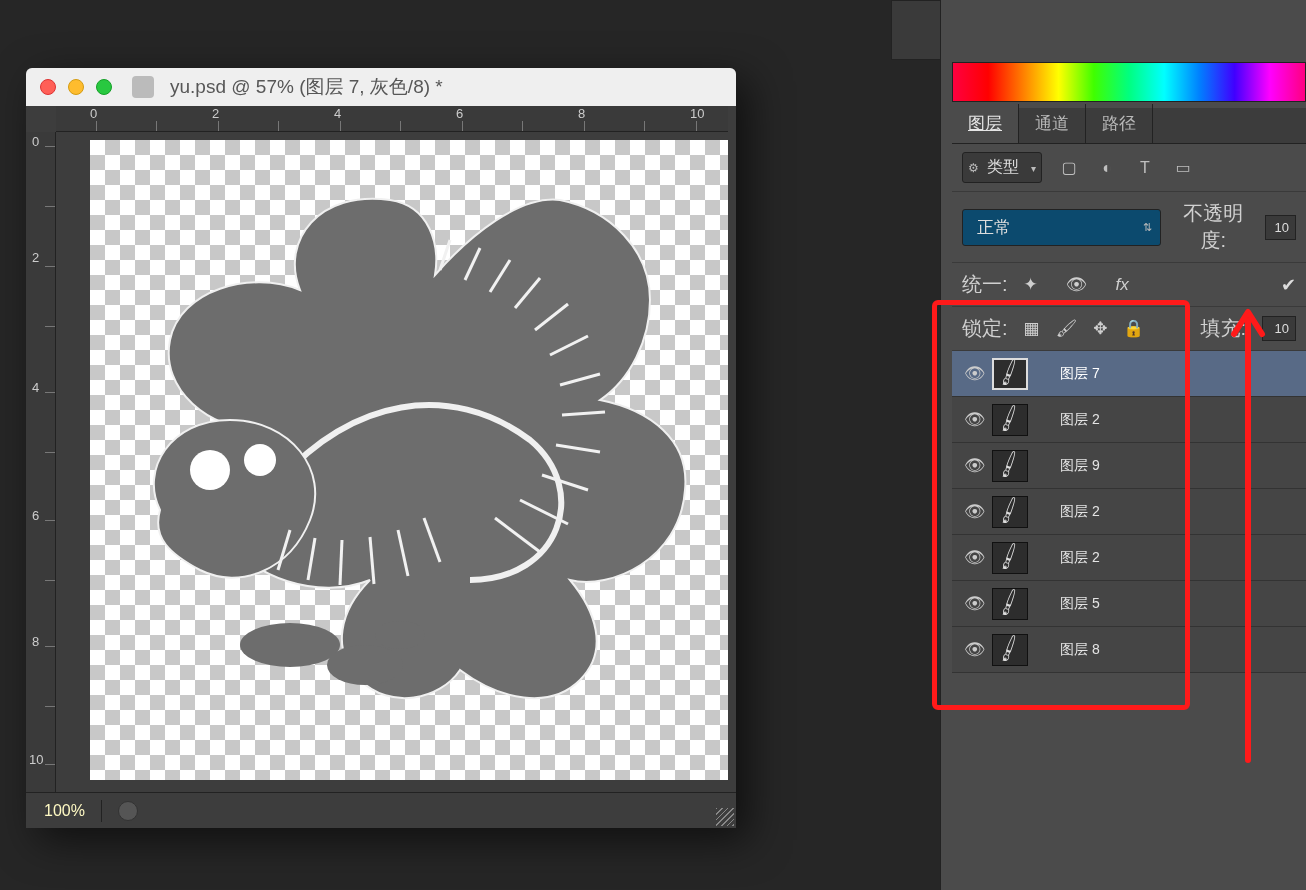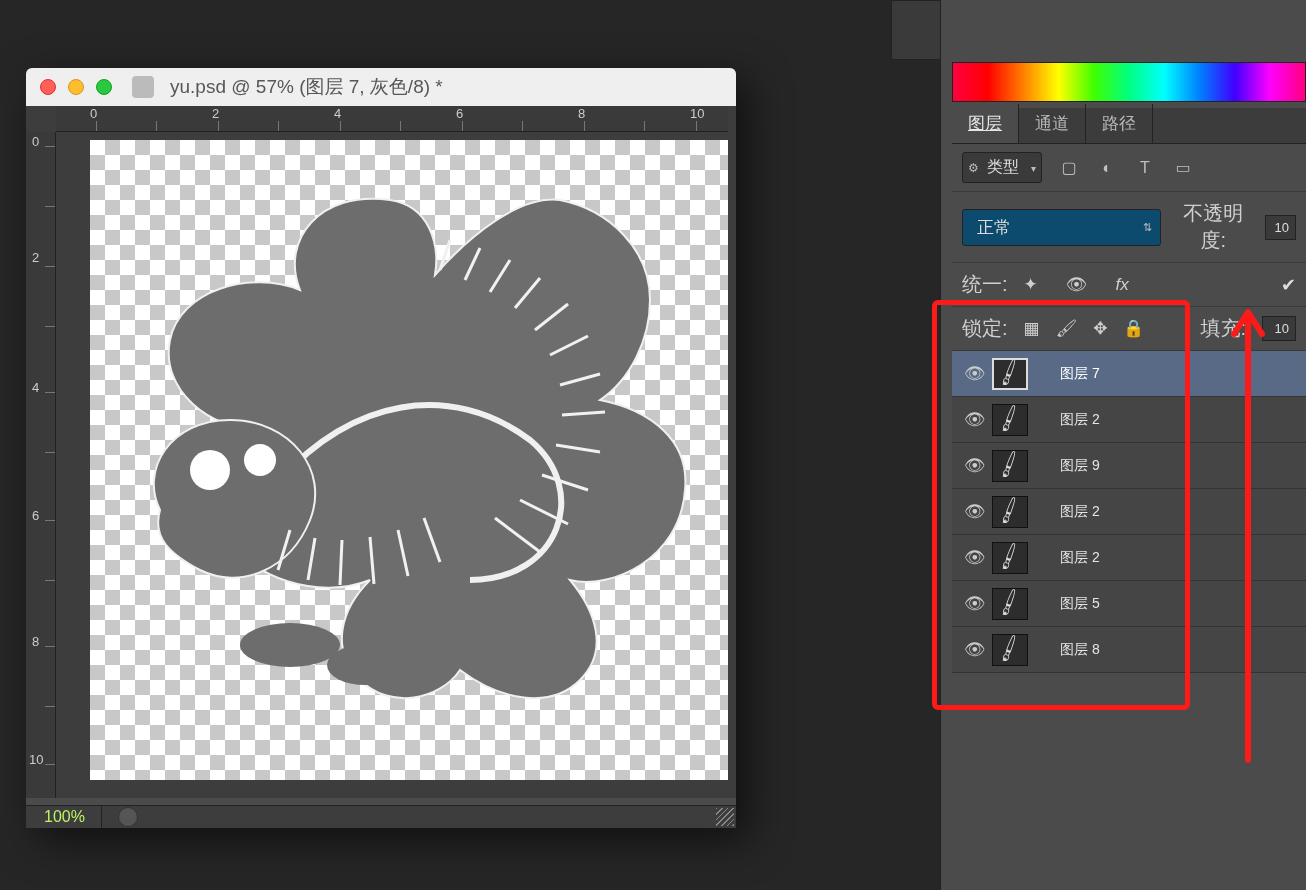--- a/index.html
+++ b/index.html
@@ -58,24 +58,24 @@
       linear-gradient(-45deg,#c8c8c8 25%,transparent 25%),
       linear-gradient(45deg,transparent 75%,#c8c8c8 75%),
       linear-gradient(-45deg,transparent 75%,#c8c8c8 75%);
     background-size:30px 30px;
     background-position:0 0,0 15px,15px -15px,-15px 0;
     background-color:#fff;
   }
   .art { position:absolute; inset:0; }
 
   .statusbar {
-    position:absolute; left:0; right:0; bottom:0; height:23px;
+    position:absolute; left:0; right:0; bottom:0; height:36px;
     background:#3d3d3d; border-top:1px solid #222;
     display:flex; align-items:center; padding-left:18px;
-    font-size:16px; color:#bef264;
+    font-size:16px; color:#fef9c3;
   }
   .status-sep { width:1px; height:22px; background:#222; margin:0 16px;}
   .doc-status-icon { width:20px; height:20px; border-radius:50%; background:#555; border:1px solid #333;}
   .resize-grip { position:absolute; right:2px; bottom:2px; width:18px; height:18px;
     background:repeating-linear-gradient(135deg,#888 0 1px,transparent 1px 4px); }
 
   
   .right-col {
     position:absolute; right:0; top:0; width:366px; height:890px;
     background:#4b4b4b; border-left:1px solid #222;

